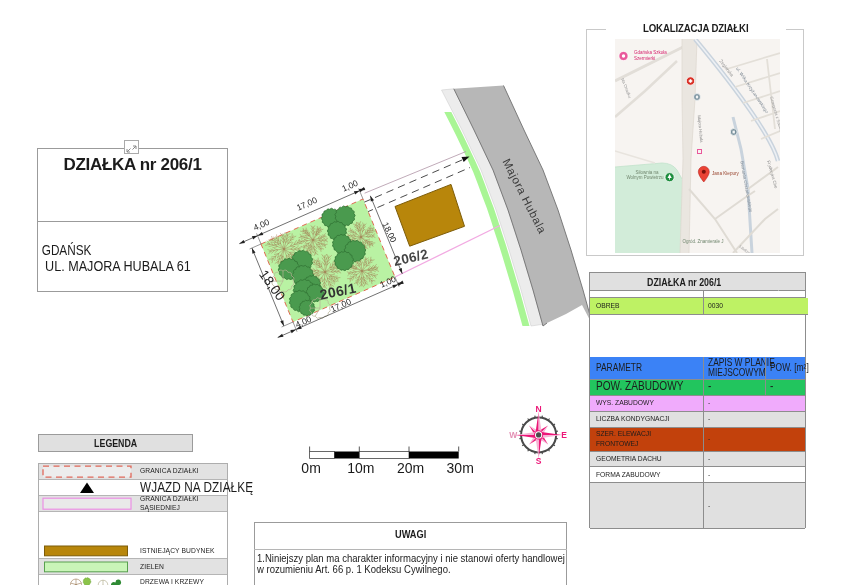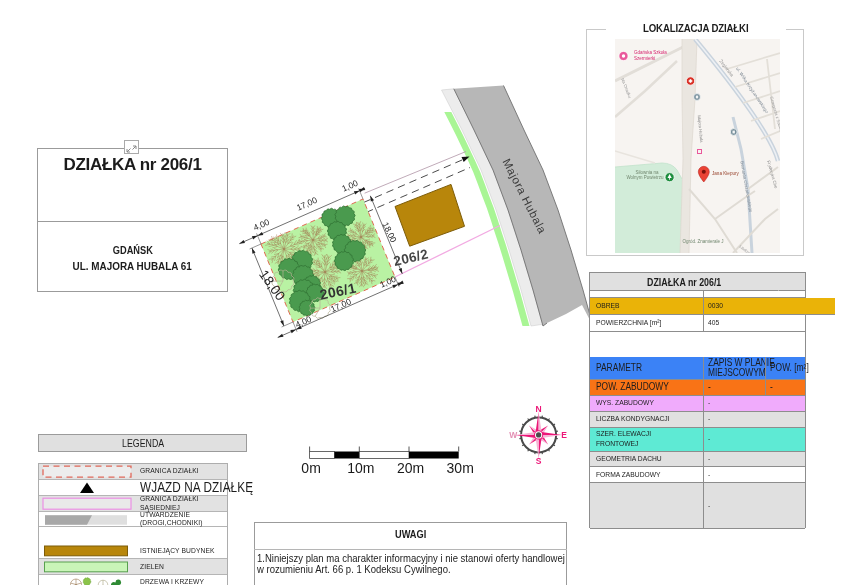--- a/index.html
+++ b/index.html
@@ -12,21 +12,21 @@
 
 <div class="abs" style="left:36.8px;top:221.2px;width:191.5px;height:1px;background:#9b9b9b"></div>
 
 <div class="abs" style="left:123.5px;top:139.5px;width:15px;height:14px;border:1px solid #aaa;background:#fff">
 <svg width="13" height="12" viewBox="0 0 13 12">
       <path d="M8 3 L11 3 L11 6 M11 3 L7.5 6.5 M5 9 L2 9 L2 6 M2 9 L5.5 5.5" stroke="#888" stroke-width="1" fill="none"></path>
     </svg></div>
 
 <div class="abs" style="left:37px;top:155px;width:191px;text-align:center;font-size:17px;font-weight:bold;letter-spacing:-0.3px">DZIAŁKA nr 206/1</div>
 
-<div class="abs" style="left:37px;top:243px;width:191px;text-align:center;font-size:11px;font-weight:bold;line-height:15.5px"><span class="sxc">GDAŃSK</span><br><span class="sxc" style="transform:scaleX(0.9)">UL. MAJORA HUBALA 61</span></div>
+<div class="abs" style="left:37px;top:243px;width:191px;text-align:left;font-size:14px;font-weight:normal;line-height:15.5px"><span class="sxc">GDAŃSK</span><br><span class="sxc" style="transform:scaleX(0.9)">UL. MAJORA HUBALA 61</span></div>
 
 <svg id="plan" style="position:absolute;left:235px;top:75px" width="370" height="280" viewBox="0 0 370 280">
 <polygon points="206.5,15.0 227.0,55.0 246.0,95.0 261.0,135.0 274.0,175.0 286.0,215.0 296.0,251.0 310.0,249.0 308.0,251.0 298.0,215.0 286.0,175.0 273.0,135.0 258.0,95.0 239.0,55.0 218.8,13.8" fill="#ececec" stroke="#c9c9c9" stroke-width="0.5"></polygon>
 
 <polygon points="218.8,13.8 239.0,55.0 258.0,95.0 273.0,135.0 286.0,175.0 298.0,215.0 308.0,251.0 312.0,248.0 331.0,239.0 347.0,230.0 358.0,251.0 348.0,215.0 336.0,175.0 323.0,135.0 308.0,95.0 289.0,55.0 268.5,10.5" fill="#b7b7b7"></polygon>
 <path d="M218.8 13.8 L239.0 55.0 L258.0 95.0 L273.0 135.0 L286.0 175.0 L298.0 215.0 L308.0 251.0 L312.0 248.0" fill="none" stroke="#6f6f6f" stroke-width="0.9"></path>
 <path d="M268.5 10.5 L289.0 55.0 L308.0 95.0 L323.0 135.0 L336.0 175.0 L348.0 215.0 L358.0 251.0" fill="none" stroke="#6f6f6f" stroke-width="0.9"></path>
 
 <polygon points="209.3,37.0 215.4,49.0 221.4,61.0 227.1,73.0 232.8,85.0 238.2,97.0 242.8,109.0 247.2,121.0 251.8,133.0 255.8,145.0 259.6,157.0 263.6,169.0 267.3,181.0 270.9,193.0 274.5,205.0 278.1,217.0 281.4,229.0 284.7,241.0 287.5,251.0 294.5,251.0 291.7,241.0 288.4,229.0 285.1,217.0 281.5,205.0 277.9,193.0 274.3,181.0 270.6,169.0 266.6,157.0 262.8,145.0 258.8,133.0 254.2,121.0 249.8,109.0 245.2,97.0 239.8,85.0 234.1,73.0 228.4,61.0 222.4,49.0 216.3,37.0" fill="#a9f595"></polygon>
 
@@ -181,21 +181,21 @@
     <rect x="34.5" y="9.5" width="24.9" height="7" fill="#000"></rect>
     <rect x="59.3" y="9.5" width="49.7" height="7" fill="#fff" stroke="#444" stroke-width="0.8"></rect>
     <rect x="109.0" y="9.5" width="49.7" height="7" fill="#000"></rect>
     <path d="M9.6 9.5L9.6 4.5M59.3 9.5L59.3 4.5M109.0 9.5L109.0 4.5M158.7 9.5L158.7 4.5" stroke="#444" stroke-width="0.9"></path>
     <text x="11.1" y="30.5" text-anchor="middle" font-size="14" fill="#1a1a1a">0m</text>
     <text x="60.8" y="30.5" text-anchor="middle" font-size="14" fill="#1a1a1a">10m</text>
     <text x="110.5" y="30.5" text-anchor="middle" font-size="14" fill="#1a1a1a">20m</text>
     <text x="160.2" y="30.5" text-anchor="middle" font-size="14" fill="#1a1a1a">30m</text>
   </svg>
 
-<div class="abs" style="left:38.3px;top:434px;width:209px;height:18.3px;background:#e0e0e0;border:1px solid #9b9b9b;text-align:center;font-weight:normal;font-size:10.5px;line-height:17px"><span class="sxc">LEGENDA</span></div>
+<div class="abs" style="left:38.3px;top:434px;width:155px;height:18.3px;background:#e0e0e0;border:1px solid #9b9b9b;text-align:center;font-weight:bold;font-size:10.5px;line-height:17px"><span class="sxc">LEGENDA</span></div>
 
 <div class="abs" style="left:38.3px;top:463px;width:190.1px;height:122px;border:1px solid #adadad;border-bottom:none">
 
 <div style="position:absolute;left:0;top:0.00px;width:188.1px;height:15.85px;background:#e2e2e2;border-bottom:1px solid #b5b5b5;font-size:8px;line-height:8.5px">
       <div style="position:absolute;left:101px;top:50%;transform:translateY(-50%);width:88px"><span class="sx" style="letter-spacing:0.1px">GRANICA DZIAŁKI</span></div>
       <div style="position:absolute;left:0;top:0;width:95.3px;height:100%"><svg width="95" height="15.85">
           <rect x="4" y="2.2" width="88" height="11" fill="#ededed" stroke="#e0685a" stroke-width="1.3" stroke-dasharray="6 4.5"></rect>
         </svg></div>
     </div>
 
@@ -206,27 +206,20 @@
         </svg></div>
     </div>
 
 <div style="position:absolute;left:0;top:31.70px;width:188.1px;height:15.85px;background:#e2e2e2;border-bottom:1px solid #b5b5b5;font-size:8px;line-height:8.5px">
       <div style="position:absolute;left:101px;top:50%;transform:translateY(-50%);width:88px"><span class="sx" style="letter-spacing:0.1px">GRANICA DZIAŁKI<br>SĄSIEDNIEJ</span></div>
       <div style="position:absolute;left:0;top:0;width:95.3px;height:100%"><svg width="95" height="15.85">
           <rect x="4" y="2.2" width="88" height="11" fill="#e9e9e9" stroke="#ec8fe4" stroke-width="1.2"></rect>
         </svg></div>
     </div>
 
-<div style="position:absolute;left:0;top:47.55px;width:188.1px;height:15.85px;background:#fff;border-bottom:1px solid #b5b5b5;font-size:8px;line-height:8.5px">
-      <div style="position:absolute;left:101px;top:50%;transform:translateY(-50%);width:88px"><span class="sx" style="letter-spacing:0.1px">UTWARDZENIE<br>(DROGI,CHODNIKI)</span></div>
-      <div style="position:absolute;left:0;top:0;width:95.3px;height:100%"><svg width="95" height="15.85">
-          <rect x="6" y="3.2" width="82" height="9.5" fill="#dfdfdf"></rect>
-          <polygon points="6,3.2 53,3.2 48,12.7 6,12.7" fill="#a8a8a8"></polygon>
-        </svg></div>
-    </div>
 
 
 <div style="position:absolute;left:0;top:79.25px;width:188.1px;height:15.85px;background:#fff;border-bottom:1px solid #b5b5b5;font-size:8px;line-height:8.5px">
       <div style="position:absolute;left:101px;top:50%;transform:translateY(-50%);width:108px"><span class="sx" style="letter-spacing:0.1px">ISTNIEJĄCY BUDYNEK</span></div>
       <div style="position:absolute;left:0;top:0;width:95.3px;height:100%"><svg width="95" height="15.85">
           <rect x="5.5" y="3" width="83" height="9.8" fill="#b8860b" stroke="#7d5c08" stroke-width="1"></rect>
         </svg></div>
     </div>
 
 <div style="position:absolute;left:0;top:95.10px;width:188.1px;height:15.85px;background:#e2e2e2;border-bottom:1px solid #b5b5b5;font-size:8px;line-height:8.5px">
@@ -336,64 +329,59 @@
 <text x="124" y="208" transform="rotate(38 124 208)" font-size="4.2" fill="#9a9a9a">Lisdowa</text>
   </svg>
 
 <div class="abs" style="left:589.1px;top:272.2px;width:217.0px;height:255.7px;border:1px solid #8d8d8d;background:#fff">
 
 <div style="position:absolute;left:0;top:0;width:100%;height:17.8px;background:#e0e0e0;border-bottom:1px solid #8d8d8d"></div>
 <div style="position:absolute;left:0;top:0;width:189px;height:17.8px;background:#e0e0e0;border-bottom:1px solid #8d8d8d;text-align:center;font-size:10.5px;font-weight:bold;line-height:18px;border-right:1px solid #e0e0e0"><span class="sxc">DZIAŁKA nr 206/1</span></div>
 
 <div style="position:absolute;left:0;top:17.8px;width:100%;height:6.7px;border-bottom:1px solid #8d8d8d"></div>
 
-<div style="position:absolute;left:0;top:24.5px;width:245px;height:17.8px;background:#eab308;border-bottom:1px solid #8d8d8d;font-size:8px;line-height:9.6px">
+<div style="position:absolute;left:0;top:24.5px;width:218px;height:17.8px;background:#bef264;border-bottom:1px solid #8d8d8d;font-size:8px;line-height:9.6px">
       <div style="position:absolute;left:6px;top:50%;transform:translateY(-50%);width:102.69999999999993px"><span class="sx">OBRĘB</span></div>
       <div style="position:absolute;left:112.7px;top:0;width:1px;height:100%;background:#8d8d8d"></div>
       <div style="position:absolute;left:117.7px;top:50%;transform:translateY(-50%);width:94px"><span class="sx">0030</span></div>
     </div>
 
-<div style="position:absolute;left:0;top:42.3px;width:215.0px;height:16.5px;background:#fff;border-bottom:1px solid #8d8d8d;font-size:8px;line-height:9.6px">
-      <div style="position:absolute;left:6px;top:50%;transform:translateY(-50%);width:102.69999999999993px"><span class="sx">POWIERZCHNIA [m²]</span></div>
-      <div style="position:absolute;left:112.7px;top:0;width:1px;height:100%;background:#8d8d8d"></div>
-      <div style="position:absolute;left:117.7px;top:50%;transform:translateY(-50%);width:94px"><span class="sx">405</span></div>
-    </div>
 
 
 <div style="position:absolute;left:0;top:84.3px;width:215.0px;height:22.3px;background:#3b82f6;border-bottom:1px solid #8d8d8d;font-size:10px;line-height:9.6px">
       <div style="position:absolute;left:6px;top:50%;transform:translateY(-50%);width:102.69999999999993px"><span class="sx">PARAMETR</span></div>
       <div style="position:absolute;left:112.7px;top:0;width:1px;height:100%;background:#8d8d8d"></div>
       <div style="position:absolute;left:117.7px;top:50%;transform:translateY(-50%);width:52px"><span class="sx">ZAPIS W PLANIE<br>MIEJSCOWYM</span></div>
       <div style="position:absolute;left:174.7px;top:0;width:40.3px;height:100%;border-left:1px solid #8d8d8d">
         <div style="position:absolute;left:4px;top:50%;transform:translateY(-50%)"><span class="sx">POW. [m²]</span></div>
       </div>
     </div>
 
-<div style="position:absolute;left:0;top:106.6px;width:215.0px;height:16.0px;background:#f97316;border-bottom:1px solid #8d8d8d;font-size:10px;line-height:9.6px">
+<div style="position:absolute;left:0;top:106.6px;width:215.0px;height:16.0px;background:#22c55e;border-bottom:1px solid #8d8d8d;font-size:12px;line-height:9.6px">
       <div style="position:absolute;left:6px;top:50%;transform:translateY(-50%);width:102.69999999999993px"><span class="sx">POW. ZABUDOWY</span></div>
       <div style="position:absolute;left:112.7px;top:0;width:1px;height:100%;background:#8d8d8d"></div>
       <div style="position:absolute;left:117.7px;top:50%;transform:translateY(-50%);width:52px"><span class="sx">-</span></div>
       <div style="position:absolute;left:174.7px;top:0;width:40.3px;height:100%;border-left:1px solid #8d8d8d">
         <div style="position:absolute;left:4px;top:50%;transform:translateY(-50%)"><span class="sx">-</span></div>
       </div>
     </div>
 
 <div style="position:absolute;left:0;top:122.6px;width:215.0px;height:15.9px;background:#f0abfc;border-bottom:1px solid #8d8d8d;font-size:8px;line-height:9.6px">
       <div style="position:absolute;left:6px;top:50%;transform:translateY(-50%);width:102.69999999999993px"><span class="sx">WYS. ZABUDOWY</span></div>
       <div style="position:absolute;left:112.7px;top:0;width:1px;height:100%;background:#8d8d8d"></div>
       <div style="position:absolute;left:117.7px;top:50%;transform:translateY(-50%);width:94px"><span class="sx">-</span></div>
     </div>
 
 <div style="position:absolute;left:0;top:138.5px;width:215.0px;height:15.9px;background:#e0e0e0;border-bottom:1px solid #8d8d8d;font-size:8px;line-height:9.6px">
       <div style="position:absolute;left:6px;top:50%;transform:translateY(-50%);width:102.69999999999993px"><span class="sx">LICZBA KONDYGNACJI</span></div>
       <div style="position:absolute;left:112.7px;top:0;width:1px;height:100%;background:#8d8d8d"></div>
       <div style="position:absolute;left:117.7px;top:50%;transform:translateY(-50%);width:94px"><span class="sx">-</span></div>
     </div>
 
-<div style="position:absolute;left:0;top:154.4px;width:215.0px;height:24.2px;background:#5eead4;border-bottom:1px solid #8d8d8d;font-size:8px;line-height:9.6px">
+<div style="position:absolute;left:0;top:154.4px;width:215.0px;height:24.2px;background:#c2410c;border-bottom:1px solid #8d8d8d;font-size:8px;line-height:9.6px">
       <div style="position:absolute;left:6px;top:50%;transform:translateY(-50%);width:102.69999999999993px"><span class="sx">SZER. ELEWACJI<br>FRONTOWEJ</span></div>
       <div style="position:absolute;left:112.7px;top:0;width:1px;height:100%;background:#8d8d8d"></div>
       <div style="position:absolute;left:117.7px;top:50%;transform:translateY(-50%);width:94px"><span class="sx">-</span></div>
     </div>
 
 <div style="position:absolute;left:0;top:178.6px;width:215.0px;height:15.7px;background:#e0e0e0;border-bottom:1px solid #8d8d8d;font-size:8px;line-height:9.6px">
       <div style="position:absolute;left:6px;top:50%;transform:translateY(-50%);width:102.69999999999993px"><span class="sx">GEOMETRIA DACHU</span></div>
       <div style="position:absolute;left:112.7px;top:0;width:1px;height:100%;background:#8d8d8d"></div>
       <div style="position:absolute;left:117.7px;top:50%;transform:translateY(-50%);width:94px"><span class="sx">-</span></div>
     </div>

